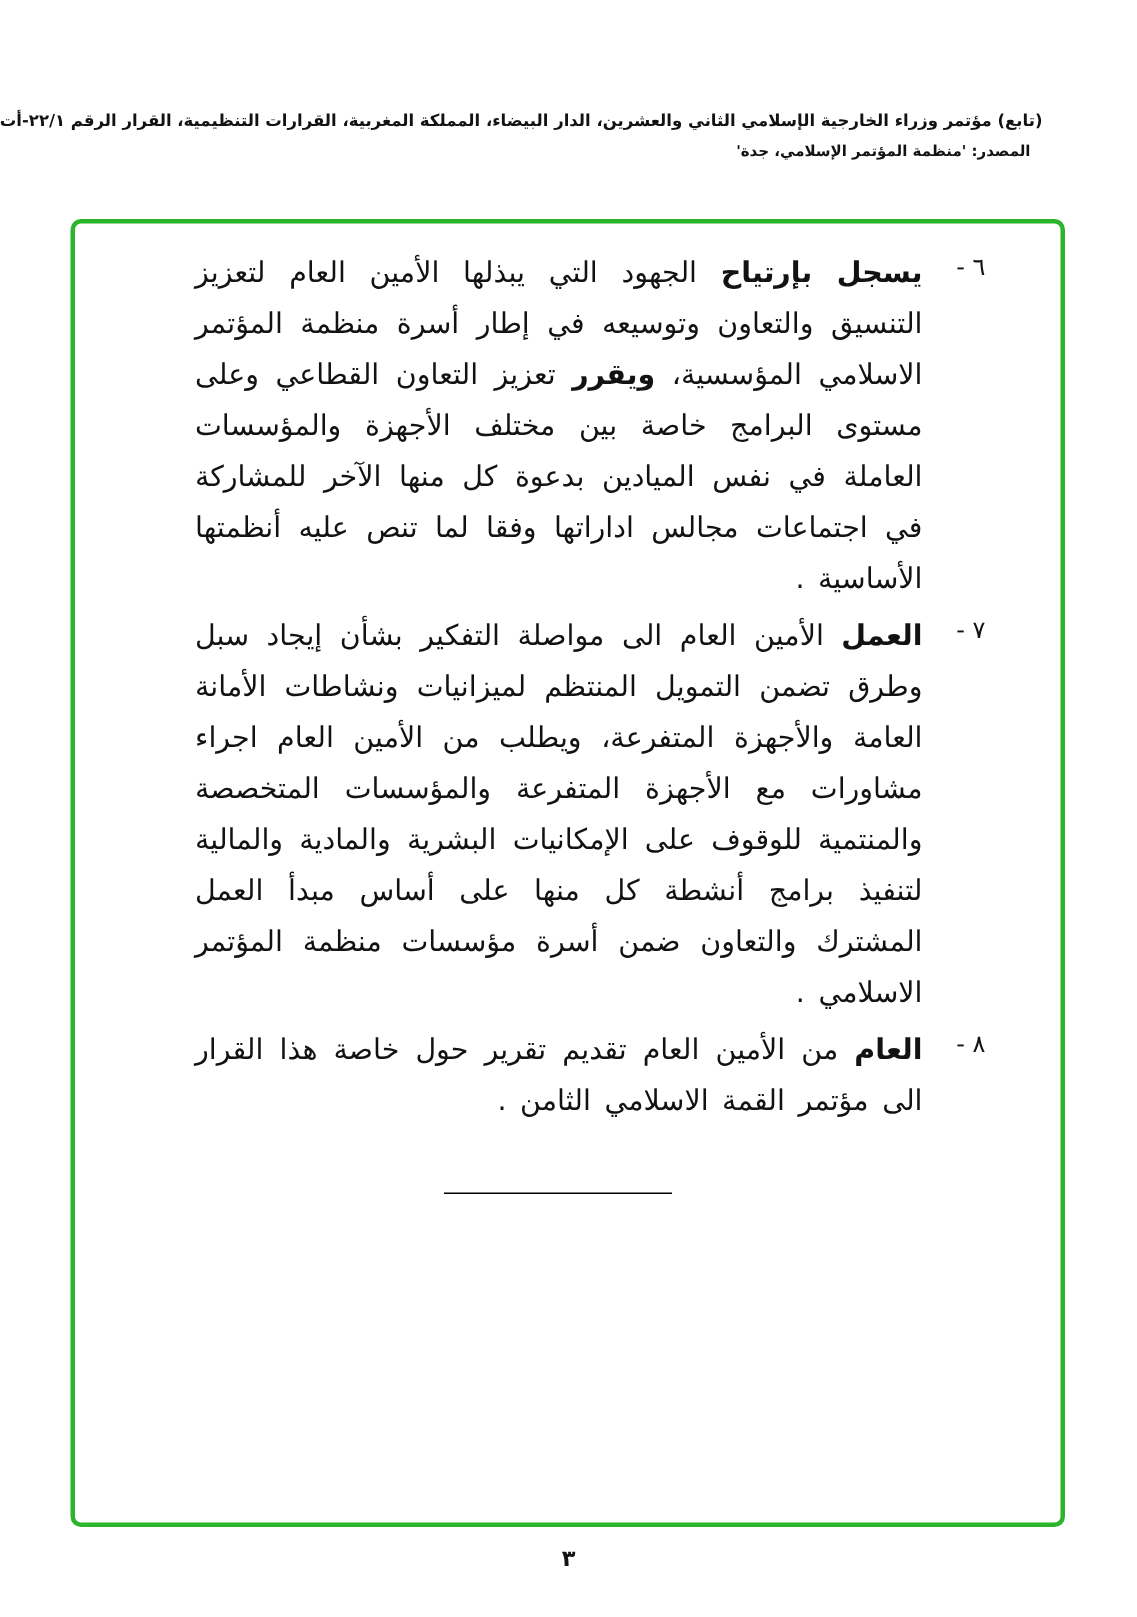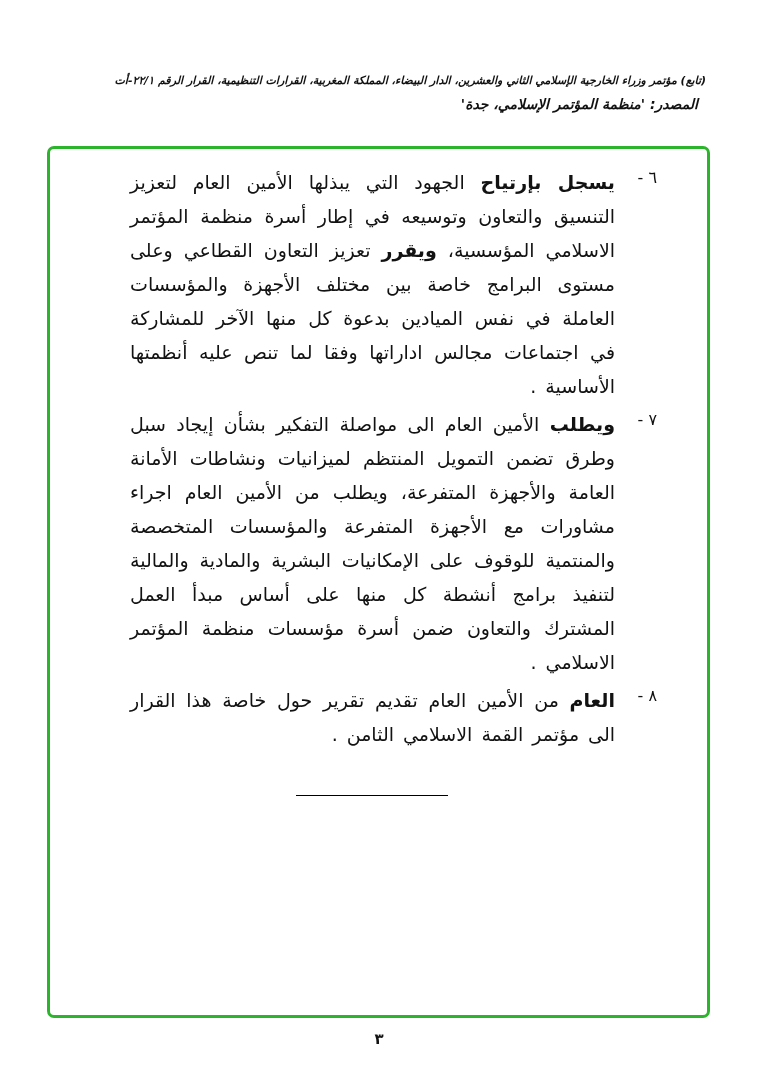--- a/index.html
+++ b/index.html
@@ -15,35 +15,34 @@
     font-family: "DejaVu Sans", sans-serif;
     color: #121212;
     overflow: hidden;
   }
 
   
   .doc-header {
     position: absolute;
     top: 74px;
     left: 48px;
-    right: 52px;
+    right: 63px;
     direction: rtl;
     text-align: right;
-    font-style: italic;
   }
   .header-line1 {
     font-size: 11px;
     font-weight: bold;
     white-space: nowrap;
     letter-spacing: 0.2px;
   }
   .header-line2 {
     margin-top: 9px;
     padding-right: 8px;
-    font-size: 14px;
+    font-size: 10px;
     font-weight: bold;
   }
 
   
   .green-box {
     position: absolute;
     top: 146px;
     left: 47px;
     width: 663px;
     height: 872px;
@@ -119,21 +118,21 @@
           <strong>يسجل بإرتياح</strong>
           <span>الجهود التي يبذلها الأمين العام لتعزيز التنسيق والتعاون وتوسيعه في إطار أسرة منظمة المؤتمر الاسلامي المؤسسية،</span>
           <strong>ويقرر</strong>
           <span>تعزيز التعاون القطاعي وعلى مستوى البرامج خاصة بين مختلف الأجهزة والمؤسسات العاملة في نفس الميادين بدعوة كل منها الآخر للمشاركة في اجتماعات مجالس اداراتها وفقا لما تنص عليه أنظمتها الأساسية .</span>
         </p>
       </div>
 
       <div class="item">
         <span class="num">٧ -</span>
         <p class="para">
-          <strong>ويطلب</strong>
+          <strong>العمل</strong>
           <span>الأمين العام الى مواصلة التفكير بشأن إيجاد سبل وطرق تضمن التمويل المنتظم لميزانيات ونشاطات الأمانة العامة والأجهزة المتفرعة، ويطلب من الأمين العام اجراء مشاورات مع الأجهزة المتفرعة والمؤسسات المتخصصة والمنتمية للوقوف على الإمكانيات البشرية والمادية والمالية لتنفيذ برامج أنشطة كل منها على أساس مبدأ العمل المشترك والتعاون ضمن أسرة مؤسسات منظمة المؤتمر الاسلامي .</span>
           <strong></strong>
           <span></span>
         </p>
       </div>
 
       <div class="item">
         <span class="num">٨ -</span>
         <p class="para">
           <strong>العام</strong>

